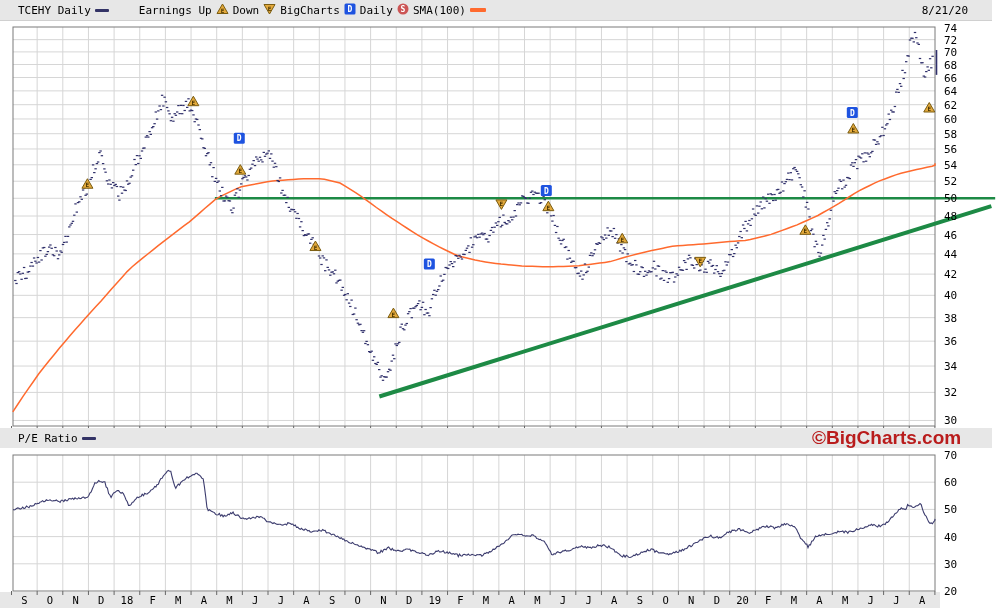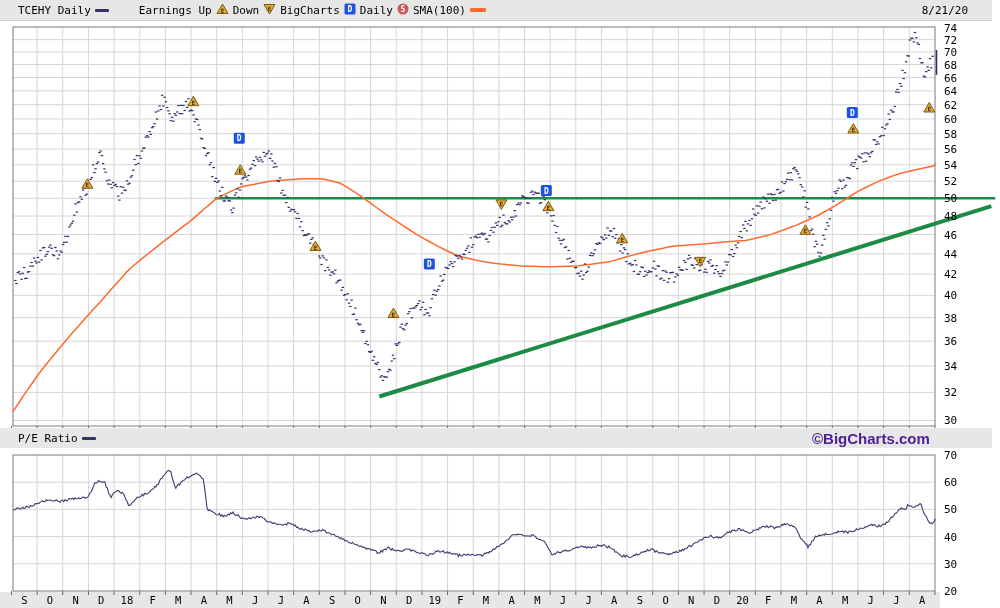--- a/index.html
+++ b/index.html
@@ -6,21 +6,21 @@
   .screen{position:relative;width:1000px;height:608px;background:#ffffff;overflow:hidden;
           font-family:"DejaVu Sans Mono", monospace;}
   .strip{position:absolute;left:0;width:992px;height:20px;background:#e7e7e7;
          display:flex;align-items:center;font-size:11px;color:#000;}
   .toolbar{top:0;border-bottom:1px solid #d0d0d0;}
   .midstrip{top:428px;}
   .strip .lbl{white-space:pre;}
   .dash{display:inline-block;width:14px;height:3px;border-radius:1px;margin:0 4px;}
   .icon{display:inline-block;margin:0 4px;}
   .sp{display:inline-block;}
-  .brand{font-family:"Liberation Sans", sans-serif;font-weight:bold;font-size:15px;color:#4c1d95;}
+  .brand{font-family:"Liberation Sans", sans-serif;font-weight:bold;font-size:19px;color:#b91c1c;}
   .date{margin-left:auto;margin-right:24px;padding-left:13px;}
   svg.chart{position:absolute;left:0;top:0;}
 </style>
 </head>
 <body>
 
 <div class="screen">
 
   <svg class="chart" id="chart-svg" width="1000" height="608">
       <rect x="0" y="592" width="940" height="16" fill="#e7e7e7"></rect>

